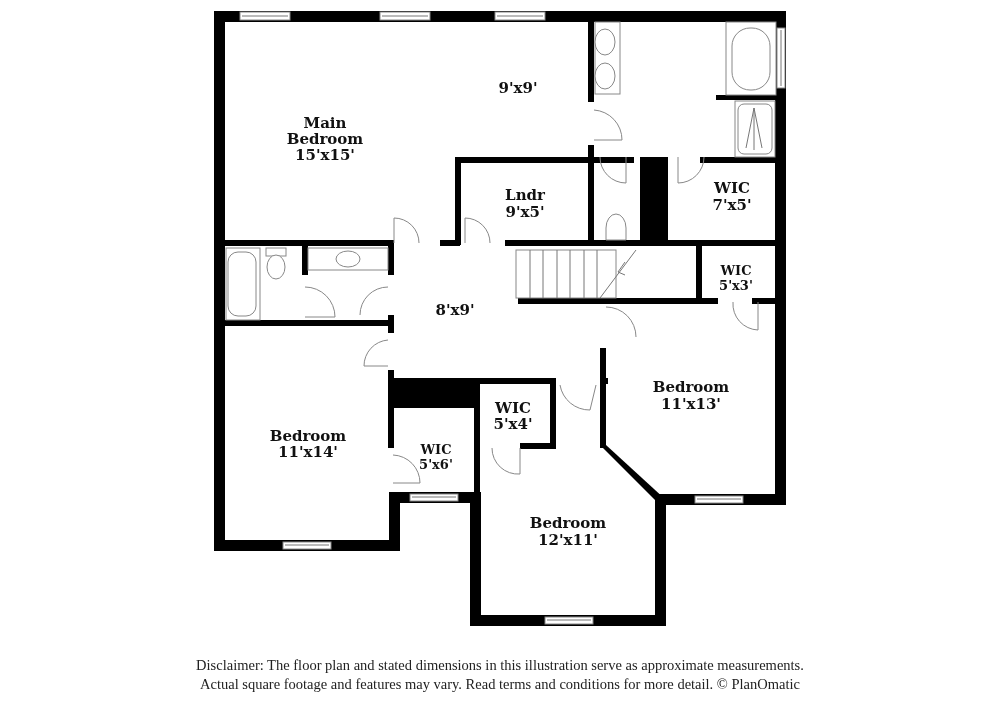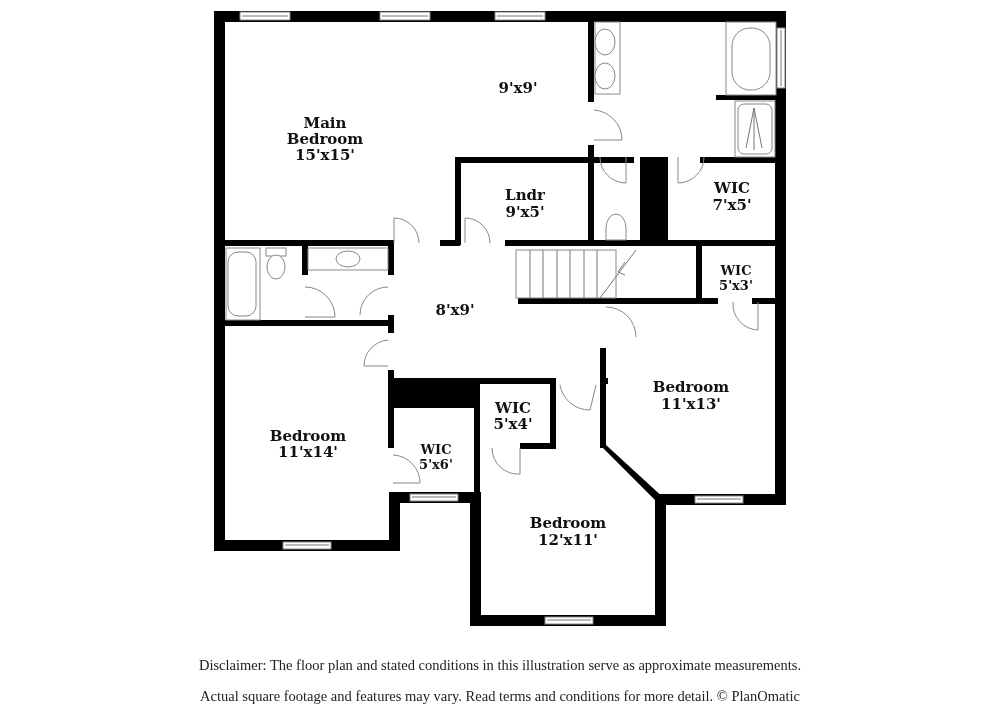--- a/index.html
+++ b/index.html
@@ -12,21 +12,21 @@
     .fixture { fill: #fff; stroke: #888; stroke-width: 1; }
     .label { font-family: "DejaVu Serif", "Liberation Serif", serif; font-weight: bold; fill: #111; text-anchor: middle; }
     .lbl-lg { font-size: 15px; }
     .lbl-sm { font-size: 13px; }
     .disclaimer {
       position: absolute; left: 0; width: 1000px; text-align: center;
       font-family: "Liberation Serif", "DejaVu Serif", serif; font-size: 14.5px; color: #222;
       line-height: 19px;
     }
     #disc1 { top: 656px; }
-    #disc2 { top: 675px; margin-top: 12px; }
+    #disc2 { top: 675px; }
   </style>
 </head>
 <body>
 
 <svg id="plan" viewBox="0 0 1000 650" xmlns="http://www.w3.org/2000/svg">
 
   <g>
     <rect class="wall" x="214" y="11" width="572" height="11"></rect>
     <rect class="wall" x="214" y="11" width="11" height="540"></rect>
     <rect class="wall" x="775" y="11" width="11" height="494"></rect>
@@ -188,14 +188,14 @@
     <text class="label lbl-lg" x="513" y="429">5'x4'</text>
 
     <text class="label lbl-lg" x="691" y="392">Bedroom</text>
     <text class="label lbl-lg" x="691" y="409">11'x13'</text>
 
     <text class="label lbl-lg" x="568" y="528">Bedroom</text>
     <text class="label lbl-lg" x="568" y="545">12'x11'</text>
   </g>
 </svg>
 
-<div id="disc1" class="disclaimer">Disclaimer: The floor plan and stated conditions in this illustration serve as approximate measurements.</div>
+<div id="disc1" class="disclaimer">Disclaimer: The floor plan and stated dimensions in this illustration serve as approximate measurements.</div>
 <div id="disc2" class="disclaimer">Actual square footage and features may vary. Read terms and conditions for more detail. © PlanOmatic</div>
 
 </body></html>

